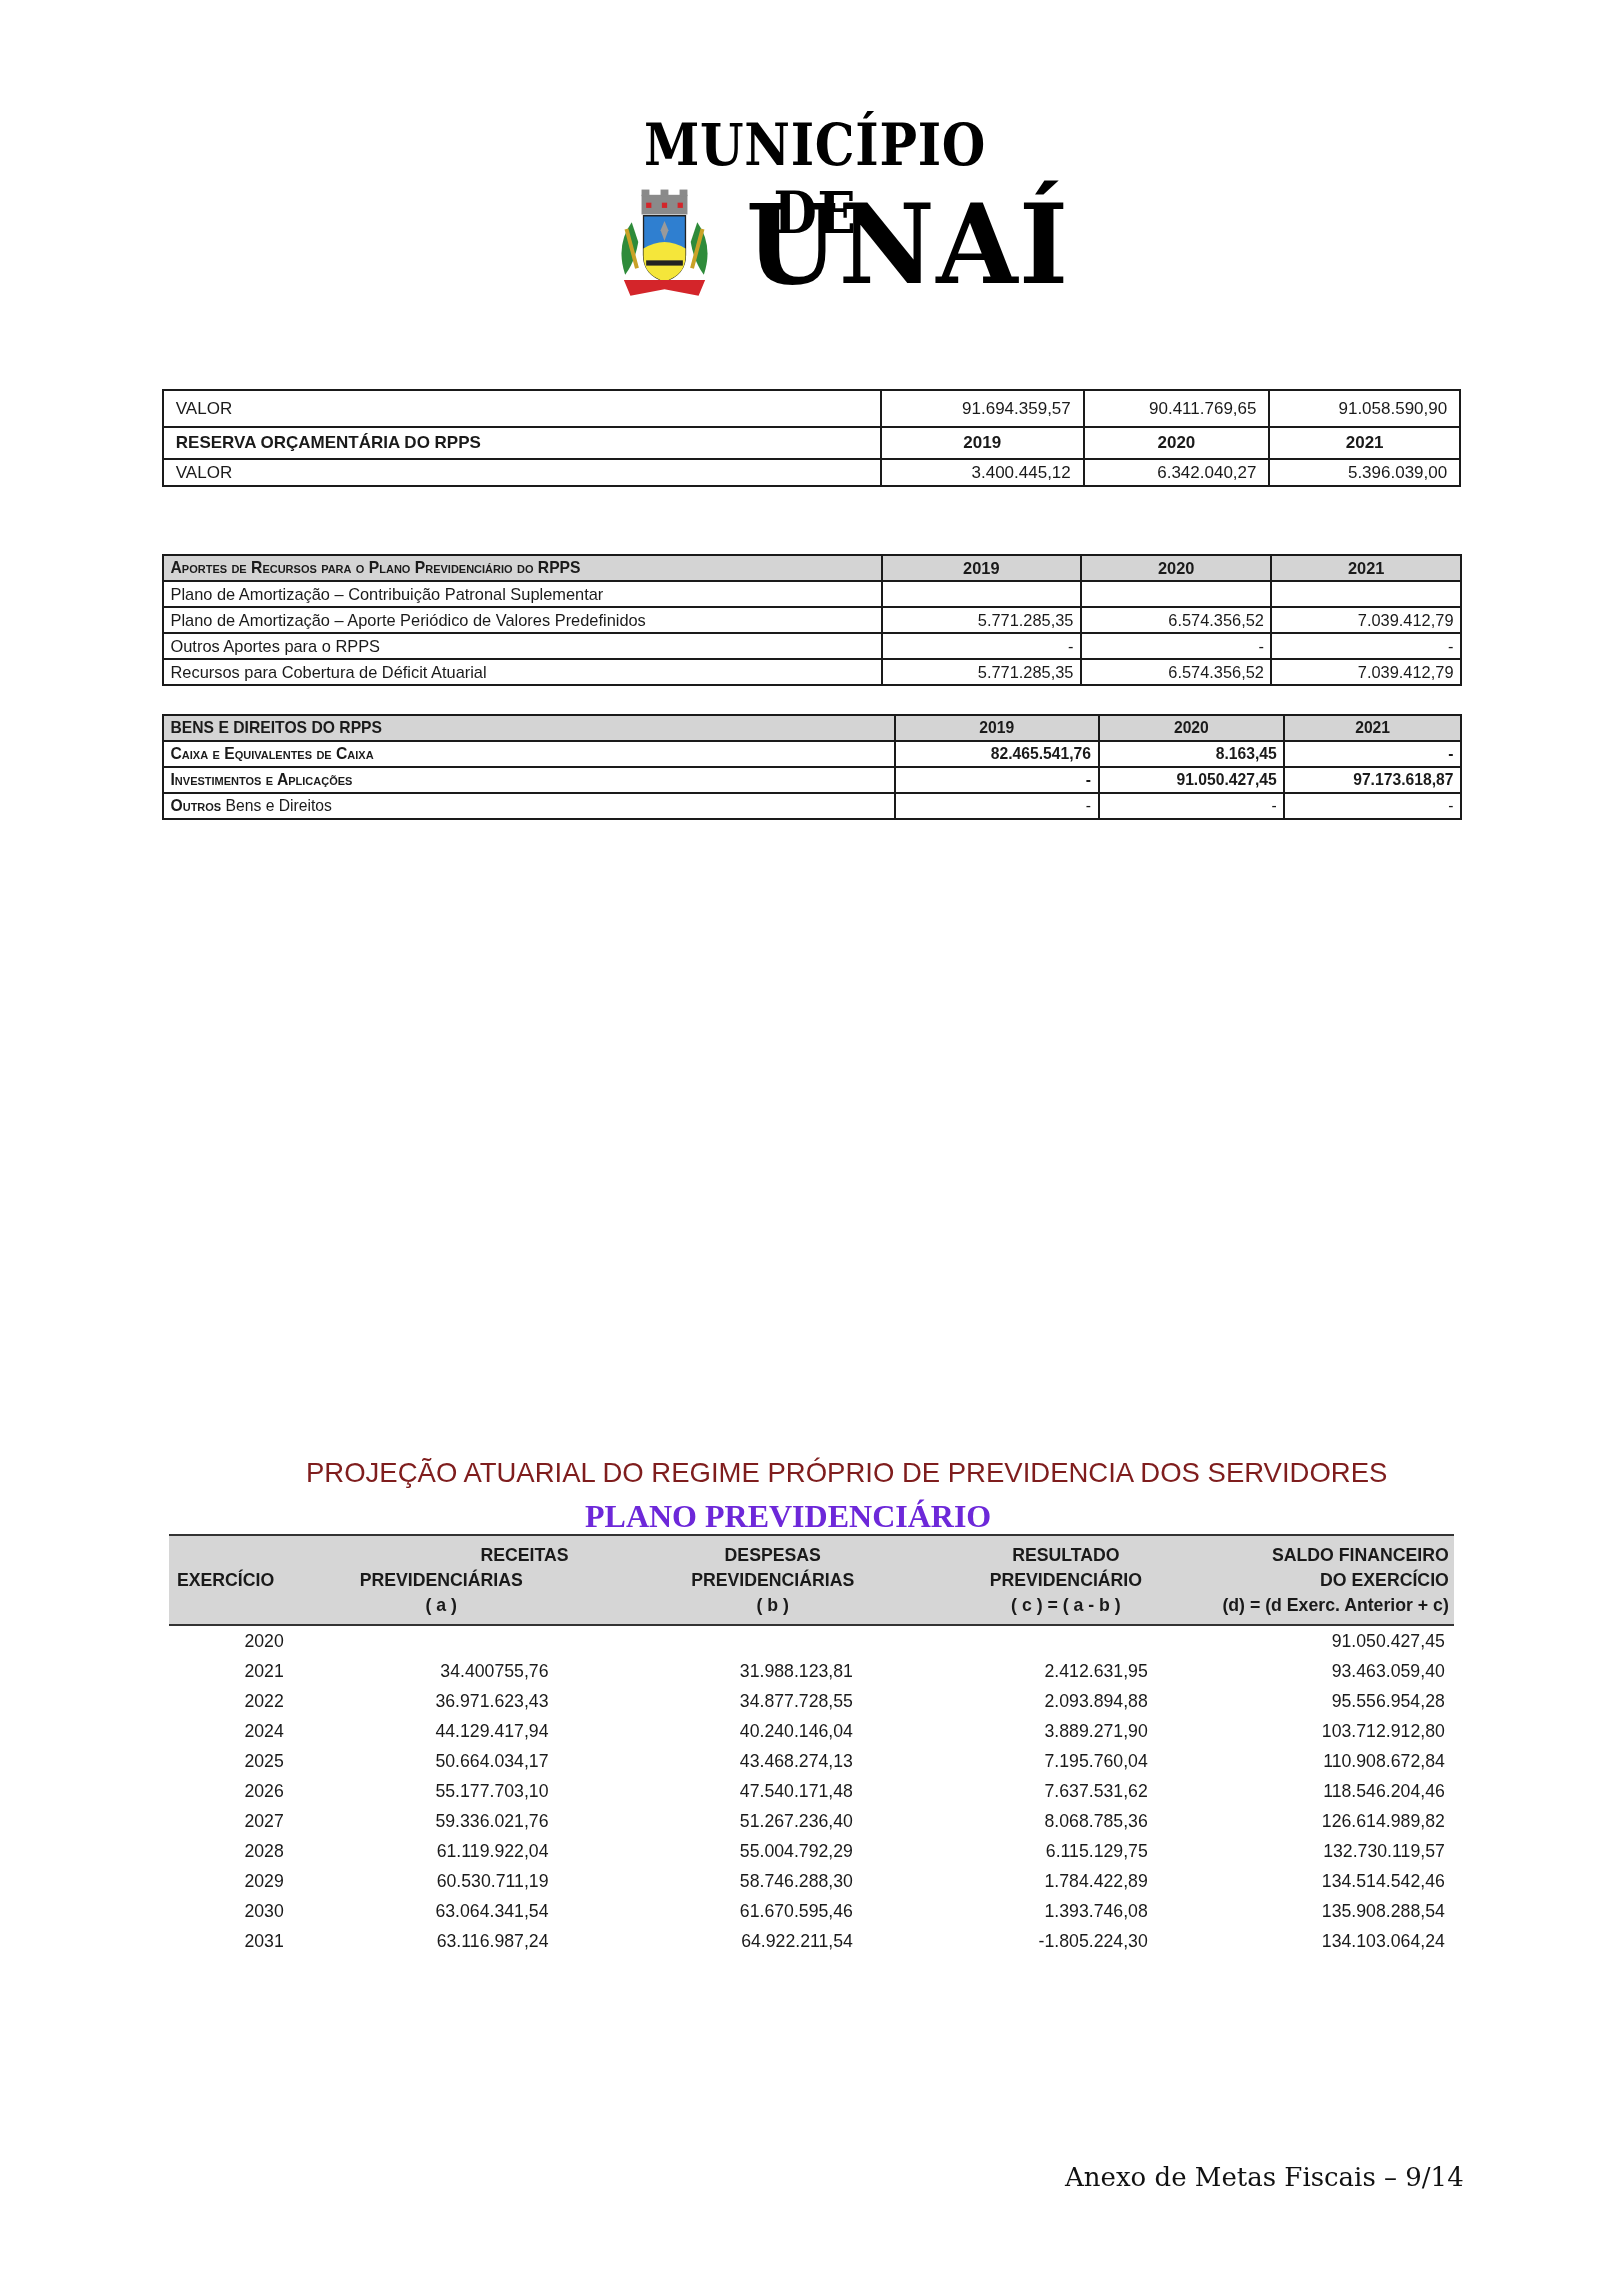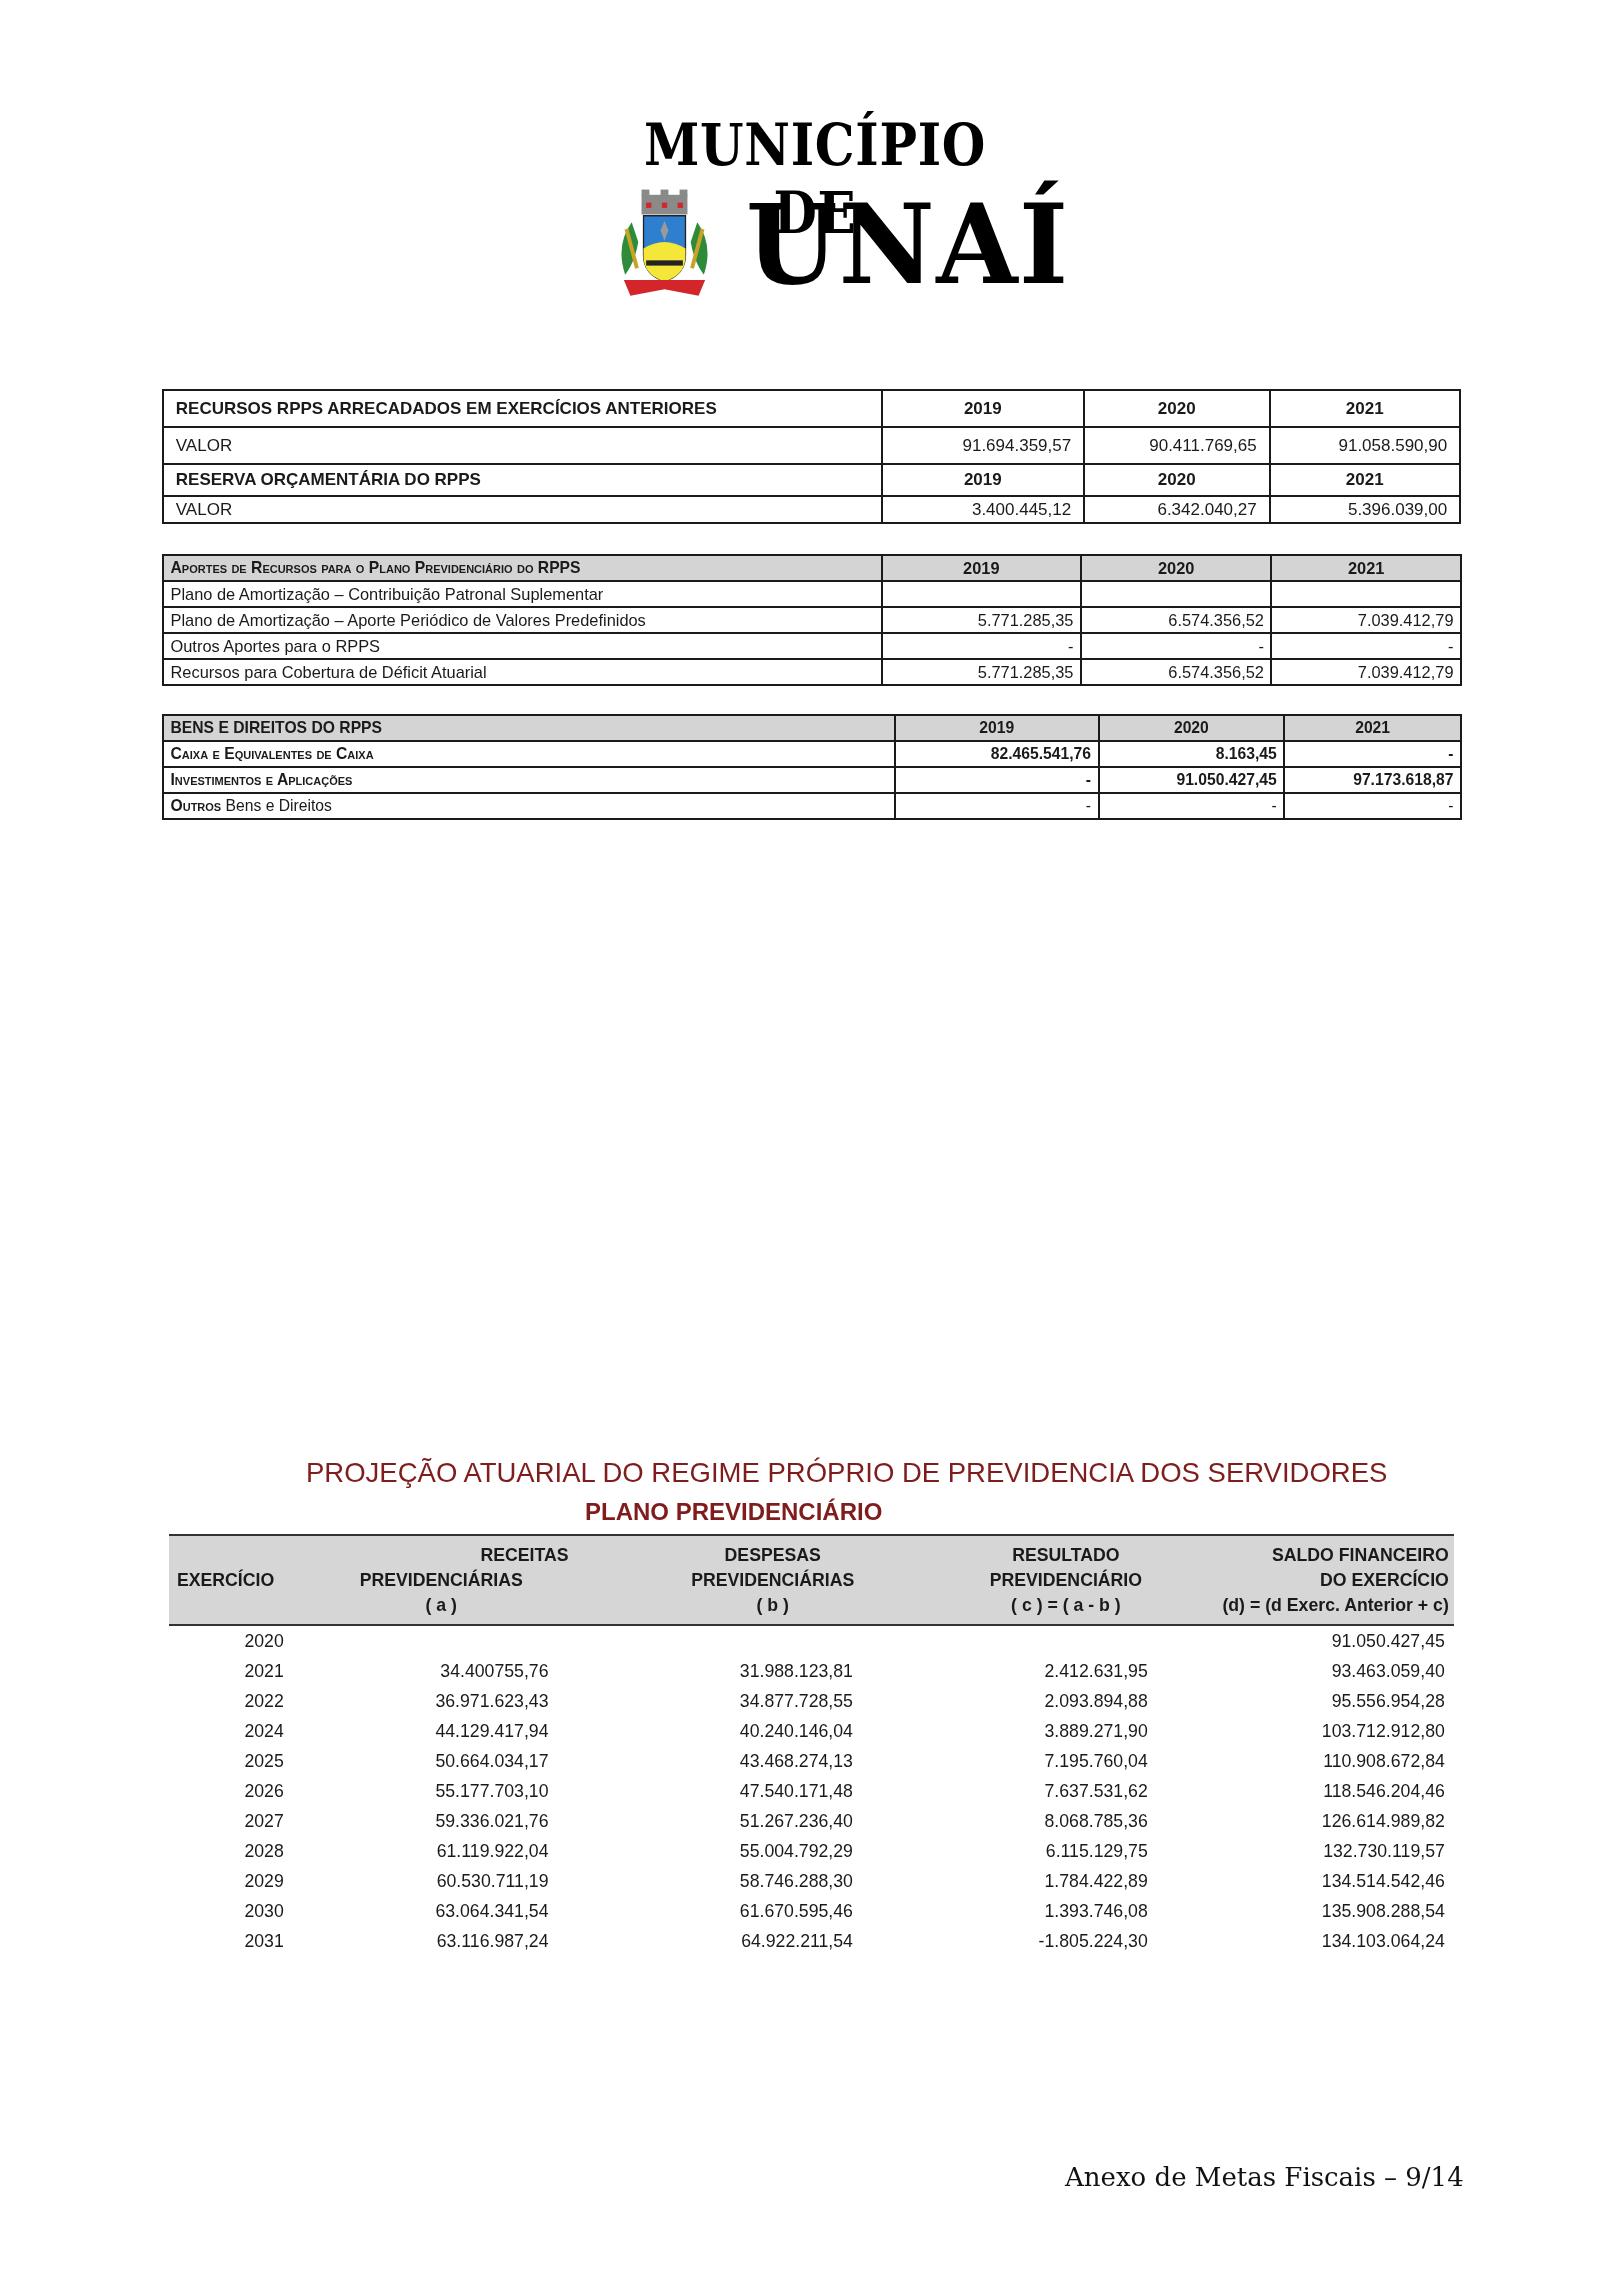--- a/index.html
+++ b/index.html
@@ -44,21 +44,21 @@
   .bold { font-weight: bold; }
   .sc { font-variant: small-caps; }
 
   
   .proj-title {
     position: absolute; left: 306px; top: 1457px;
     font-size: 27.5px; color: #7f1d1d; letter-spacing: 0px;
   }
   .proj-sub {
     position: absolute; left: 585px; top: 1498px;
-    font-size: 24px; font-weight: bold; color: #7f1d1d;
+    font-size: 32px; font-weight: bold; color: #6d28d9; font-family: Liberation Serif, serif;
   }
   .proj { left: 169px; top: 1534px; width: 1285px; }
   .proj thead td {
     background: #d6d6d6; border-top: 2.6px solid #333; border-bottom: 2.6px solid #333;
     font-weight: bold; font-size: 17.7px; line-height: 25px; padding: 6.5px 5.2px;
     vertical-align: middle; color: #1a1a1a;
   }
   .proj tbody td { font-size: 17.7px; height: 30px; padding: 0 5.2px; color: #1a1a1a; }
   .proj .c0 { width: 124px; padding-left: 7.9px; }
   .proj .c1 { width: 288px; }
@@ -104,26 +104,20 @@
 </div>
 
 <table class="t1 grid">
   <colgroup>
       <col style="width:720px">
       <col style="width:203px">
       <col style="width:186px">
       <col style="width:191px">
     </colgroup>
   <tbody>
-      <tr class="hd">
-    <td>RECURSOS RPPS ARRECADADOS EM EXERCÍCIOS ANTERIORES</td>
-    <td class="ctr">2019</td>
-    <td class="ctr">2020</td>
-    <td class="ctr">2021</td>
-  </tr>
   <tr class="val">
     <td>VALOR</td>
     <td class="num">91.694.359,57</td>
     <td class="num">90.411.769,65</td>
     <td class="num">91.058.590,90</td>
   </tr>
   <tr class="hd2">
     <td>RESERVA ORÇAMENTÁRIA DO RPPS</td>
     <td class="ctr">2019</td>
     <td class="ctr">2020</td>

